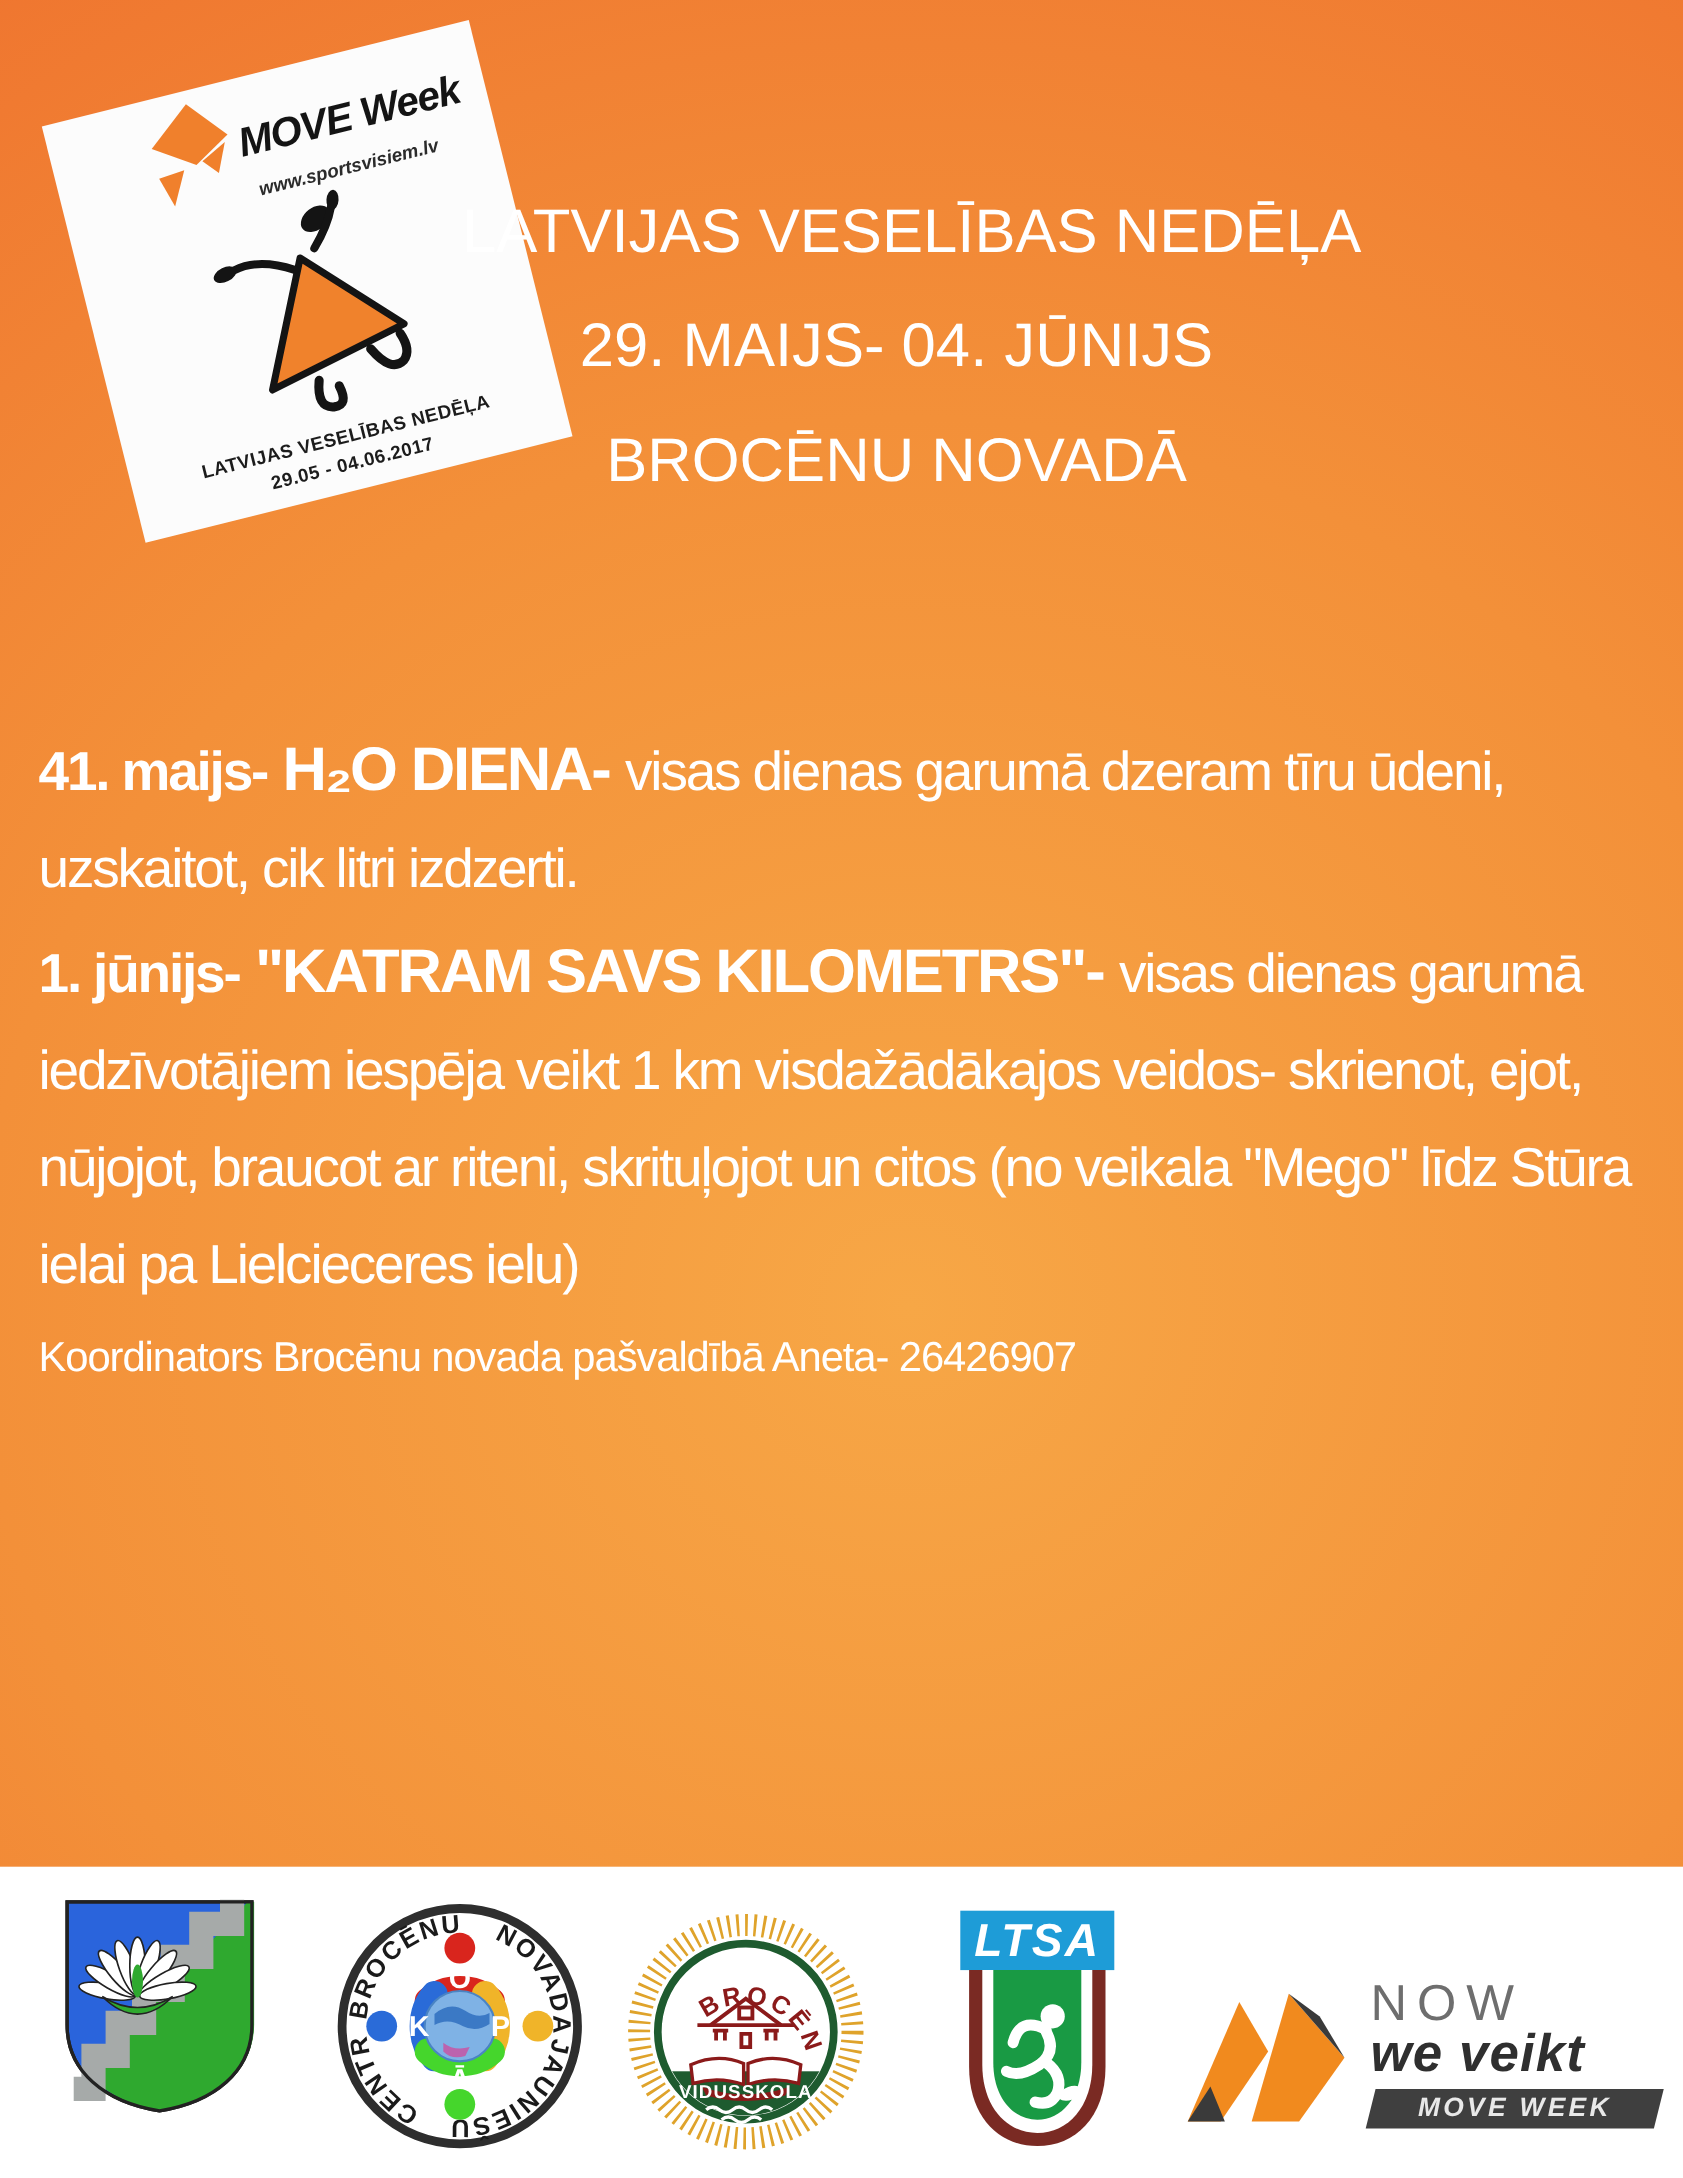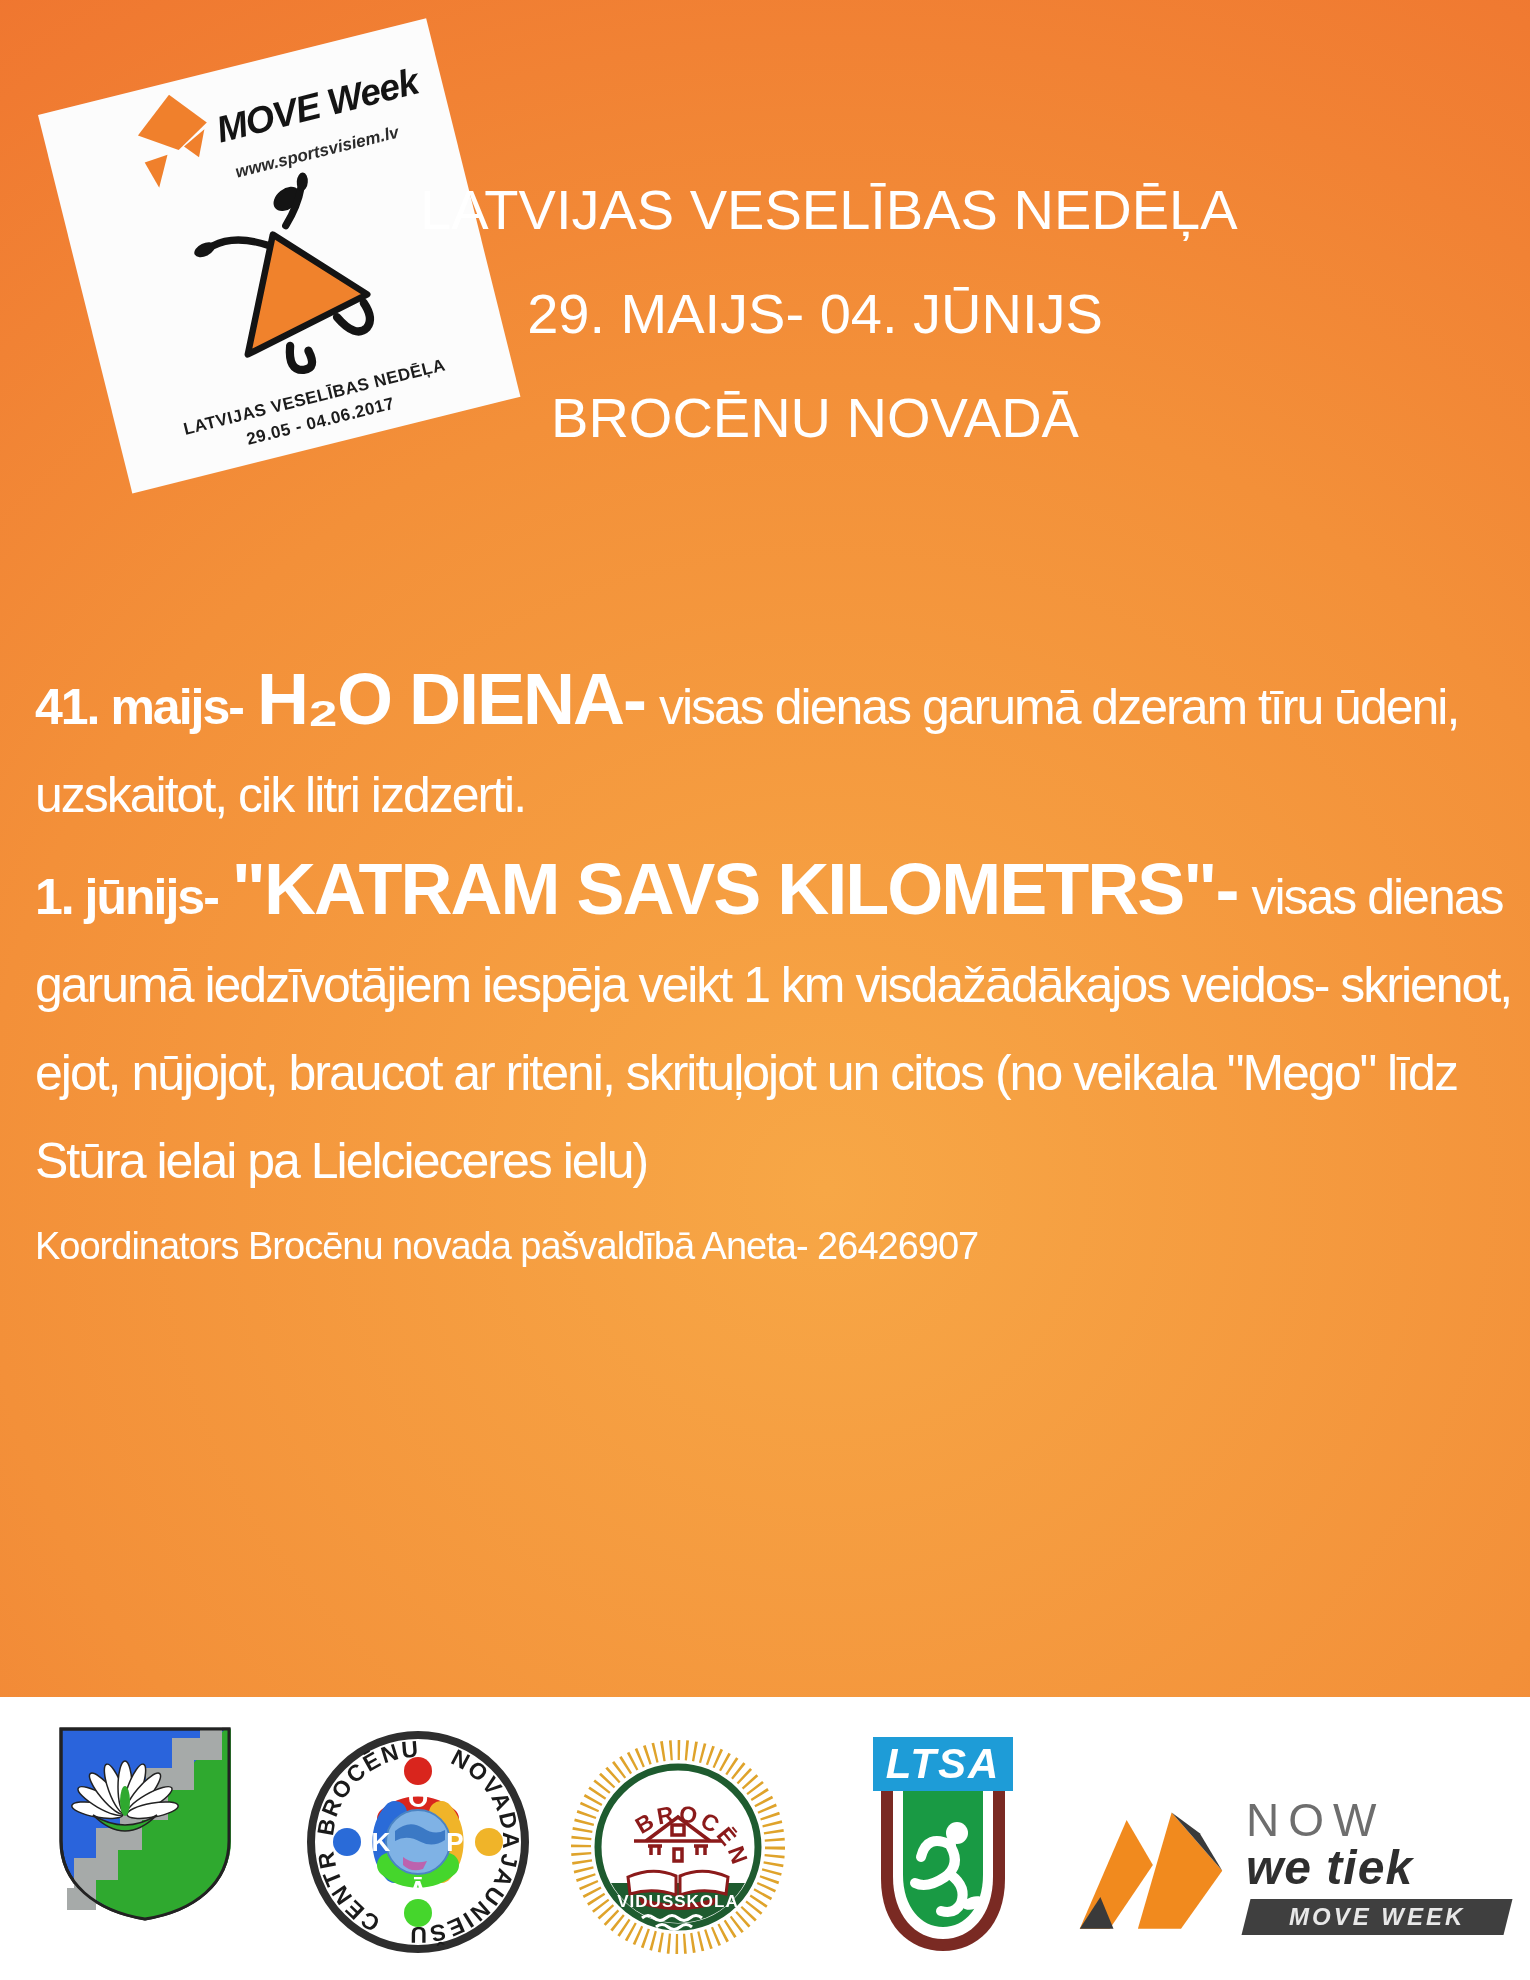--- a/index.html
+++ b/index.html
@@ -36,21 +36,21 @@
     color:#FFFFFF; font-size:56px; line-height:104px; font-stretch:condensed;
   }
   .title-line{white-space:nowrap;}
   
   .body-text{
     position:absolute; left:35px; top:655px; right:10px; color:#FFFFFF;
     font-size:50px; line-height:88px; letter-spacing:-2px; font-stretch:condensed;
   }
   .body-text p{margin:0 0 6px 0;}
   .ev-date{font-weight:bold;}
-  .ev-name{font-weight:bold; font-size:72px; margin-left:14px;}
+  .ev-name{font-weight:bold; font-size:56px; margin-left:14px;}
   .ev-desc{margin-left:14px;}
   .note{margin-top:118px !important;}
   .coordinator{font-size:38px; letter-spacing:-1px; line-height:70px;}
   
   .footer{
     position:absolute; left:0; top:1697px; width:1530px; height:283px; background:#FFFFFF;
   }
   .logo{position:absolute;}
   .lg-coat{left:55px; top:26px; width:180px; height:200px;}
   .lg-kopa{left:303px; top:30px; width:230px; height:230px;}
@@ -216,21 +216,21 @@
 
     <div class="logo lg-move">
       <svg class="mw-mark" viewBox="0 0 160 140">
         <polygon points="4,138 54,22 82,70 36,138" fill="#F18A1E"></polygon>
         <polygon points="4,138 40,138 26,104" fill="#3A3A3A"></polygon>
         <polygon points="66,138 102,14 156,76 112,138" fill="#F18A1E"></polygon>
         <polygon points="102,14 156,76 132,36" fill="#3A3A3A"></polygon>
       </svg>
       <div class="mw-text">
         <div class="mw-now">NOW</div>
-        <div class="mw-wemove">we tiek</div>
+        <div class="mw-wemove">we veikt</div>
         <div class="mw-banner">
           <span>MOVE WEEK</span>
         </div>
       </div>
     </div>
 
   </div>
 </div>
 
 </body></html>

